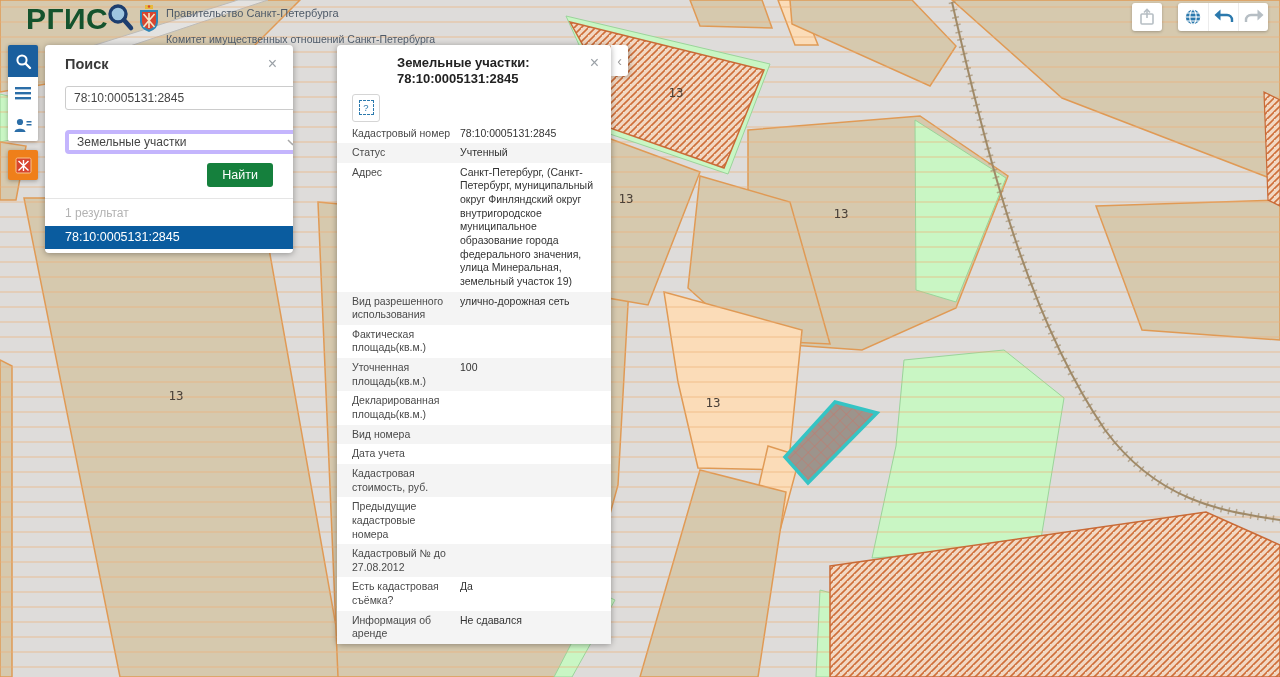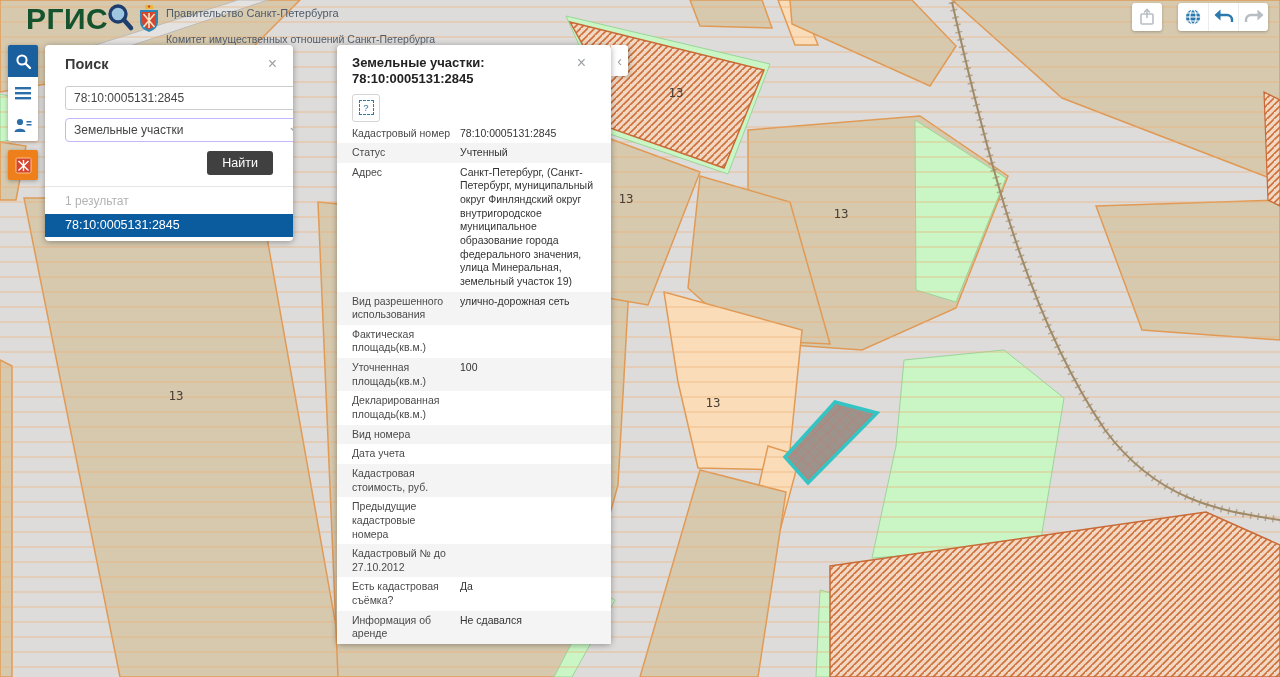--- a/index.html
+++ b/index.html
@@ -37,34 +37,34 @@
     display:flex; align-items:center; justify-content:center; cursor:pointer; }
 
   
   .search-panel { position:absolute; left:45px; top:45px; width:248px; z-index:5;
     background:#fff; border-radius:4px; box-shadow:0 1px 6px rgba(0,0,0,.35); overflow:hidden; }
   .sp-head { display:flex; justify-content:space-between; align-items:center; padding:11px 16px 6px 20px; }
   .sp-title { font-size:14.5px; font-weight:bold; color:#3a3a3a; }
   .panel-close { font-size:16px; color:#9aa0a6; cursor:pointer; line-height:1; }
   .sp-input { display:block; width:245px; margin:8px 20px 0; height:24px; border:1px solid #ccc;
     border-radius:3px; padding:0 8px; font-size:12px; color:#444; font-family:inherit; }
-  .sp-select { display:flex; justify-content:space-between; align-items:center; width:245px; margin:8px 20px 0;
-    height:24px; border:1px solid #c4b5fd; border-radius:4px; padding:0 8px; font-size:12px; color:#444; cursor:pointer; }
+  .sp-select { display:flex; justify-content:space-between; align-items:center; width:245px; margin:20px 20px 0;
+    height:24px; border:4px solid #c4b5fd; border-radius:4px; padding:0 8px; font-size:12px; color:#444; cursor:pointer; }
   .sp-btnrow { display:flex; justify-content:flex-end; margin:9px 20px 0; }
-  .sp-find { background:#404040; color:#fff; border:none; border-radius:3px; font-size:12.5px;
+  .sp-find { background:#15803d; color:#fff; border:none; border-radius:3px; font-size:12.5px;
     padding:5px 15px; cursor:pointer; font-family:inherit; }
   .sp-sep { border-top:1px solid #e5e5e5; margin-top:11px; }
   .sp-count { margin:7px 20px 6px; font-size:12px; color:#b3b3b3; }
   .sp-result { background:#0a5c9f; color:#fff; font-size:12.5px; padding:4px 20px 5px; cursor:pointer; }
   .sp-footpad { height:4px; }
 
   
   .info-panel { position:absolute; left:337px; top:45px; width:274px; z-index:5;
     background:#fff; border-radius:4px; box-shadow:0 1px 6px rgba(0,0,0,.35); }
-  .ip-head { display:flex; justify-content:space-between; align-items:flex-start; padding:10px 25px 2px 15px; }
+  .ip-head { display:flex; justify-content:space-between; align-items:flex-start; padding:10px 12px 2px 15px;margin-left:45px; }
   .ip-title { font-size:13px; font-weight:bold; color:#222; line-height:1.25; }
   .ip-helper { width:28px; height:28px; margin:4px 0 2px 15px; background:#fff; border:1px solid #d5d5d5;
     border-radius:3px; display:flex; align-items:center; justify-content:center; cursor:pointer; }
   .ip-q { width:15px; height:15px; border:1px dashed #2b79ad; font-size:9.5px; color:#2b79ad;
     display:flex; align-items:center; justify-content:center; }
   .info-table { margin-top:0; padding-bottom:0; }
   .it-row { display:flex; padding:2px 0; }
   .it-row:nth-child(even) { background:#f4f4f4; }
   .it-label { flex:0 0 121px; padding:1px 4px 1px 15px; font-size:10.5px; color:#4a4a4a; line-height:1.3; }
   .it-value { flex:1; padding:1px 10px 1px 2px; font-size:10.5px; color:#333; line-height:1.3; }
@@ -299,21 +299,21 @@
         </div>
         <div class="it-row">
           <div class="it-label">Кадастровая стоимость, руб.</div>
           <div class="it-value"></div>
         </div>
         <div class="it-row">
           <div class="it-label">Предыдущие кадастровые номера</div>
           <div class="it-value"></div>
         </div>
         <div class="it-row">
-          <div class="it-label">Кадастровый № до 27.10.2012</div>
+          <div class="it-label">Кадастровый № до 27.08.2012</div>
           <div class="it-value"></div>
         </div>
         <div class="it-row">
           <div class="it-label">Есть кадастровая съёмка?</div>
           <div class="it-value">Да</div>
         </div>
         <div class="it-row">
           <div class="it-label">Информация об аренде</div>
           <div class="it-value">Не сдавался</div>
         </div>

